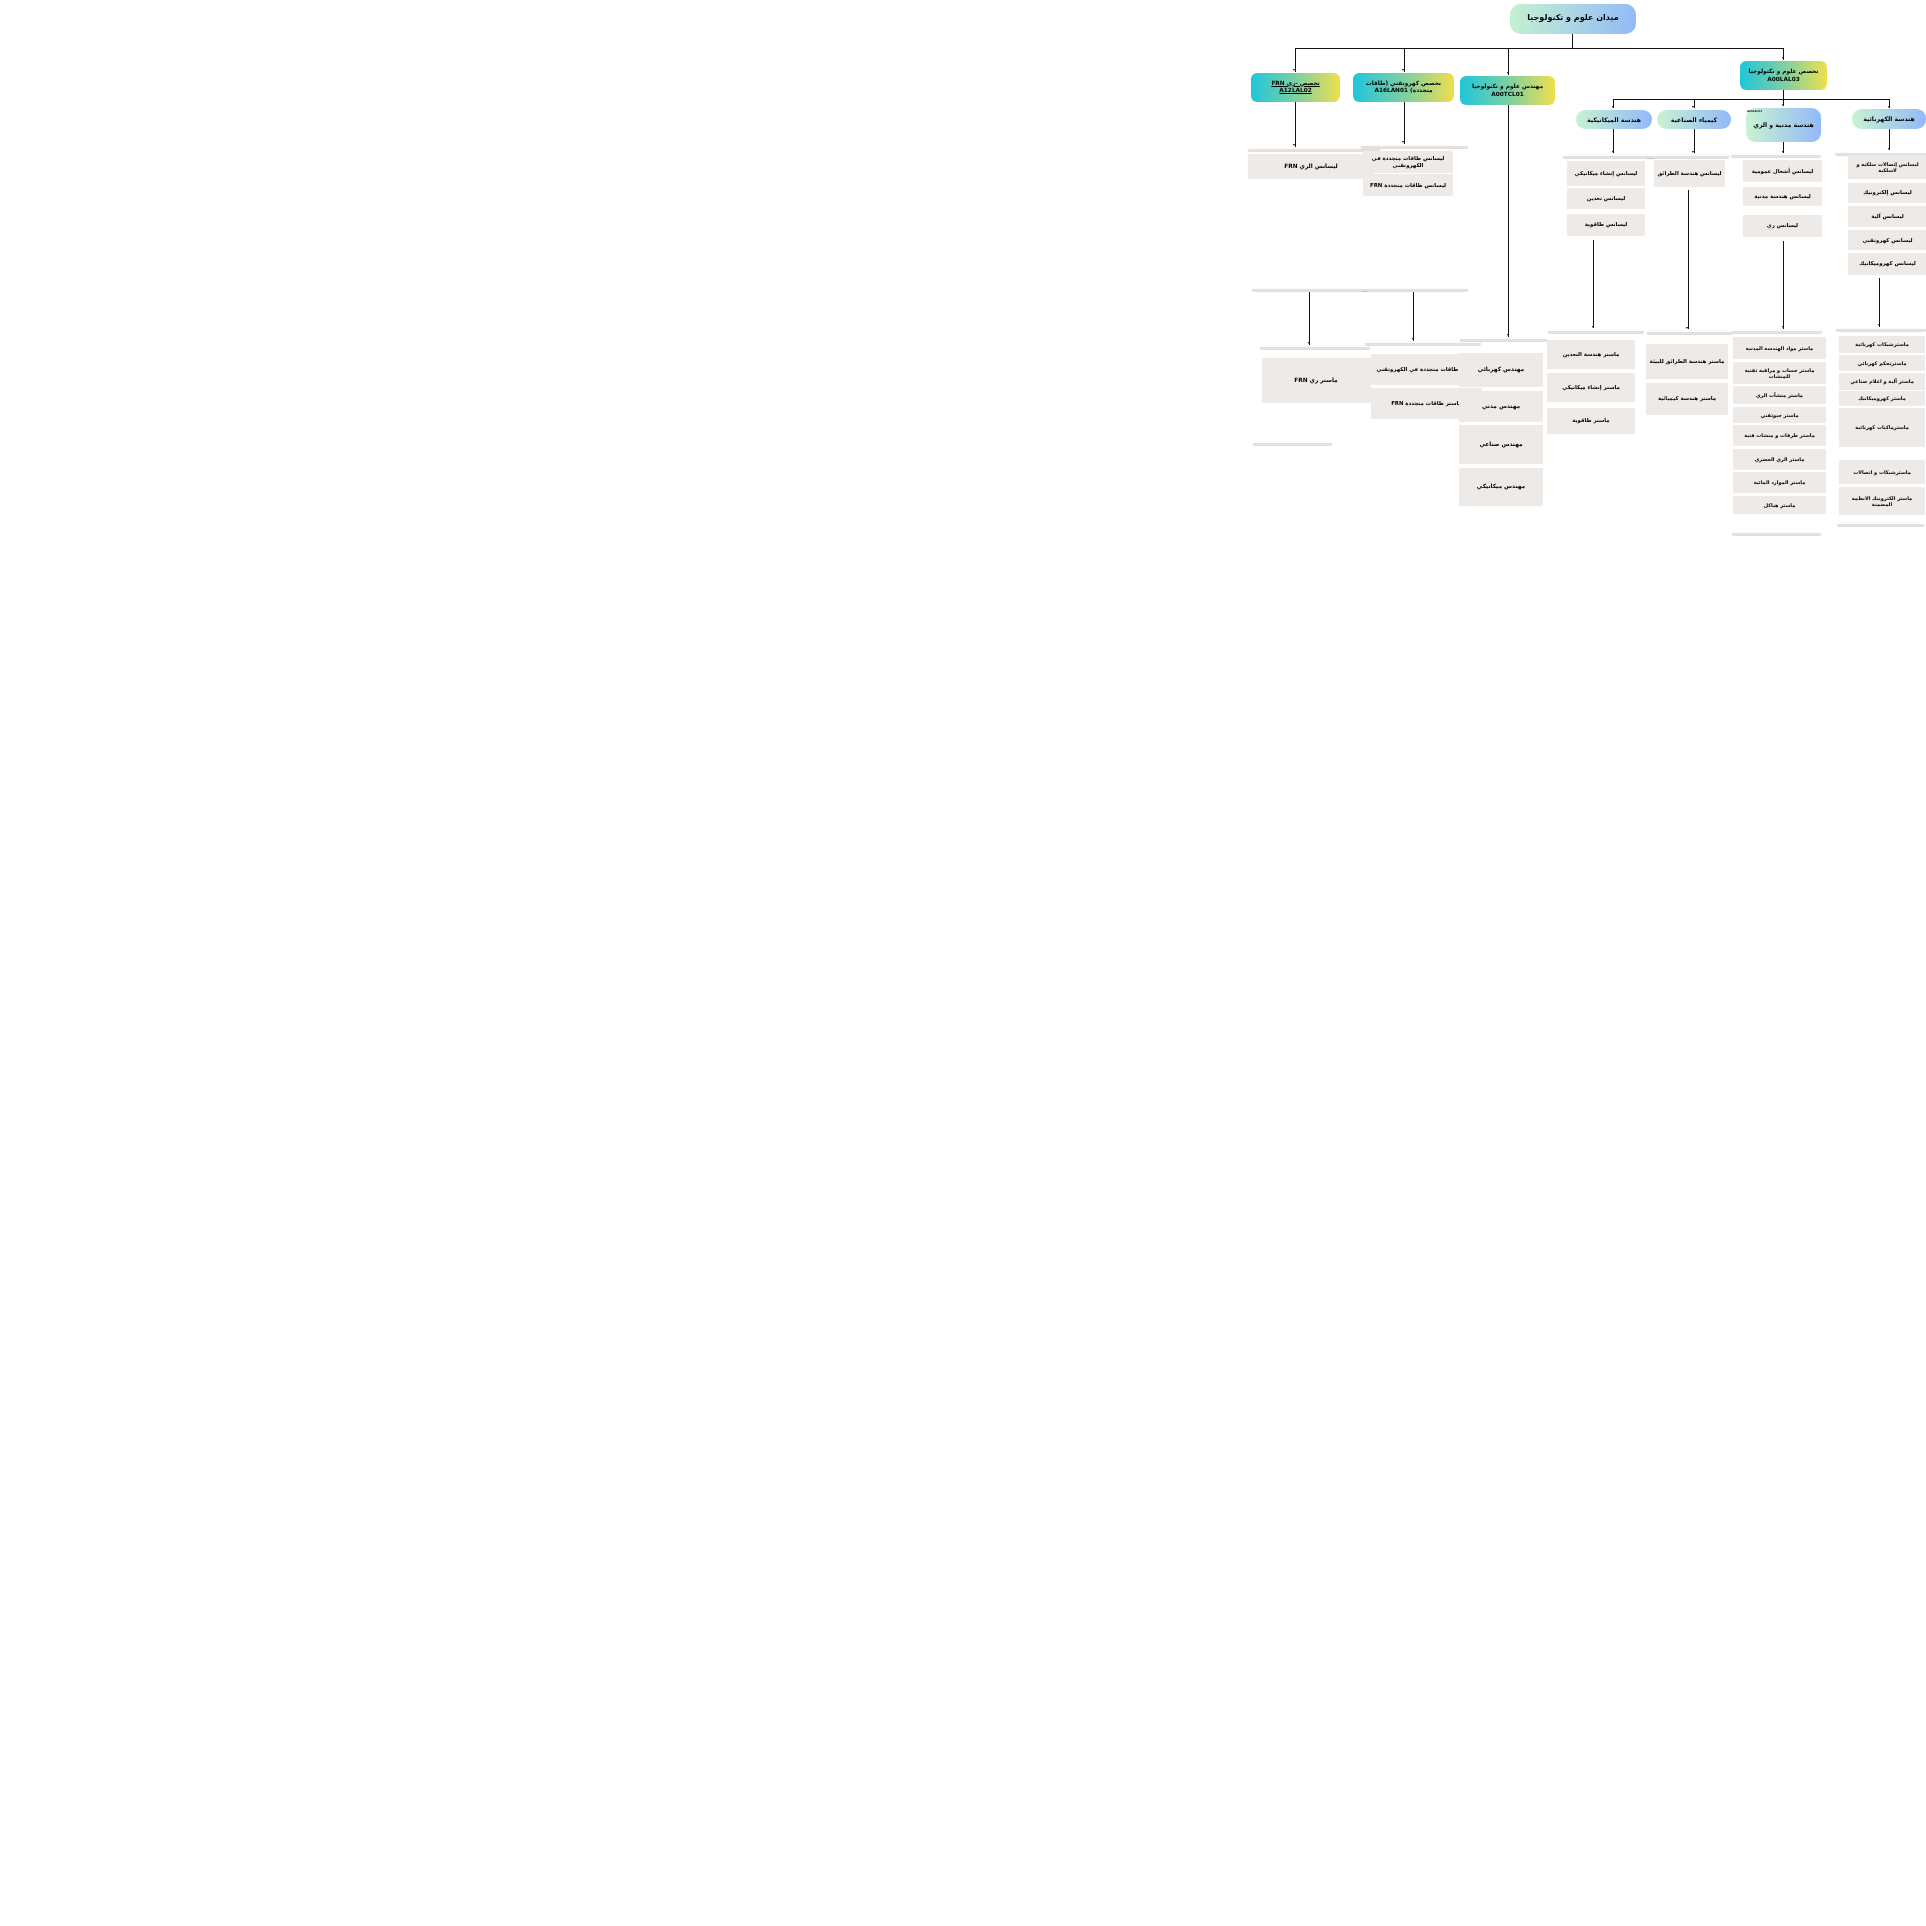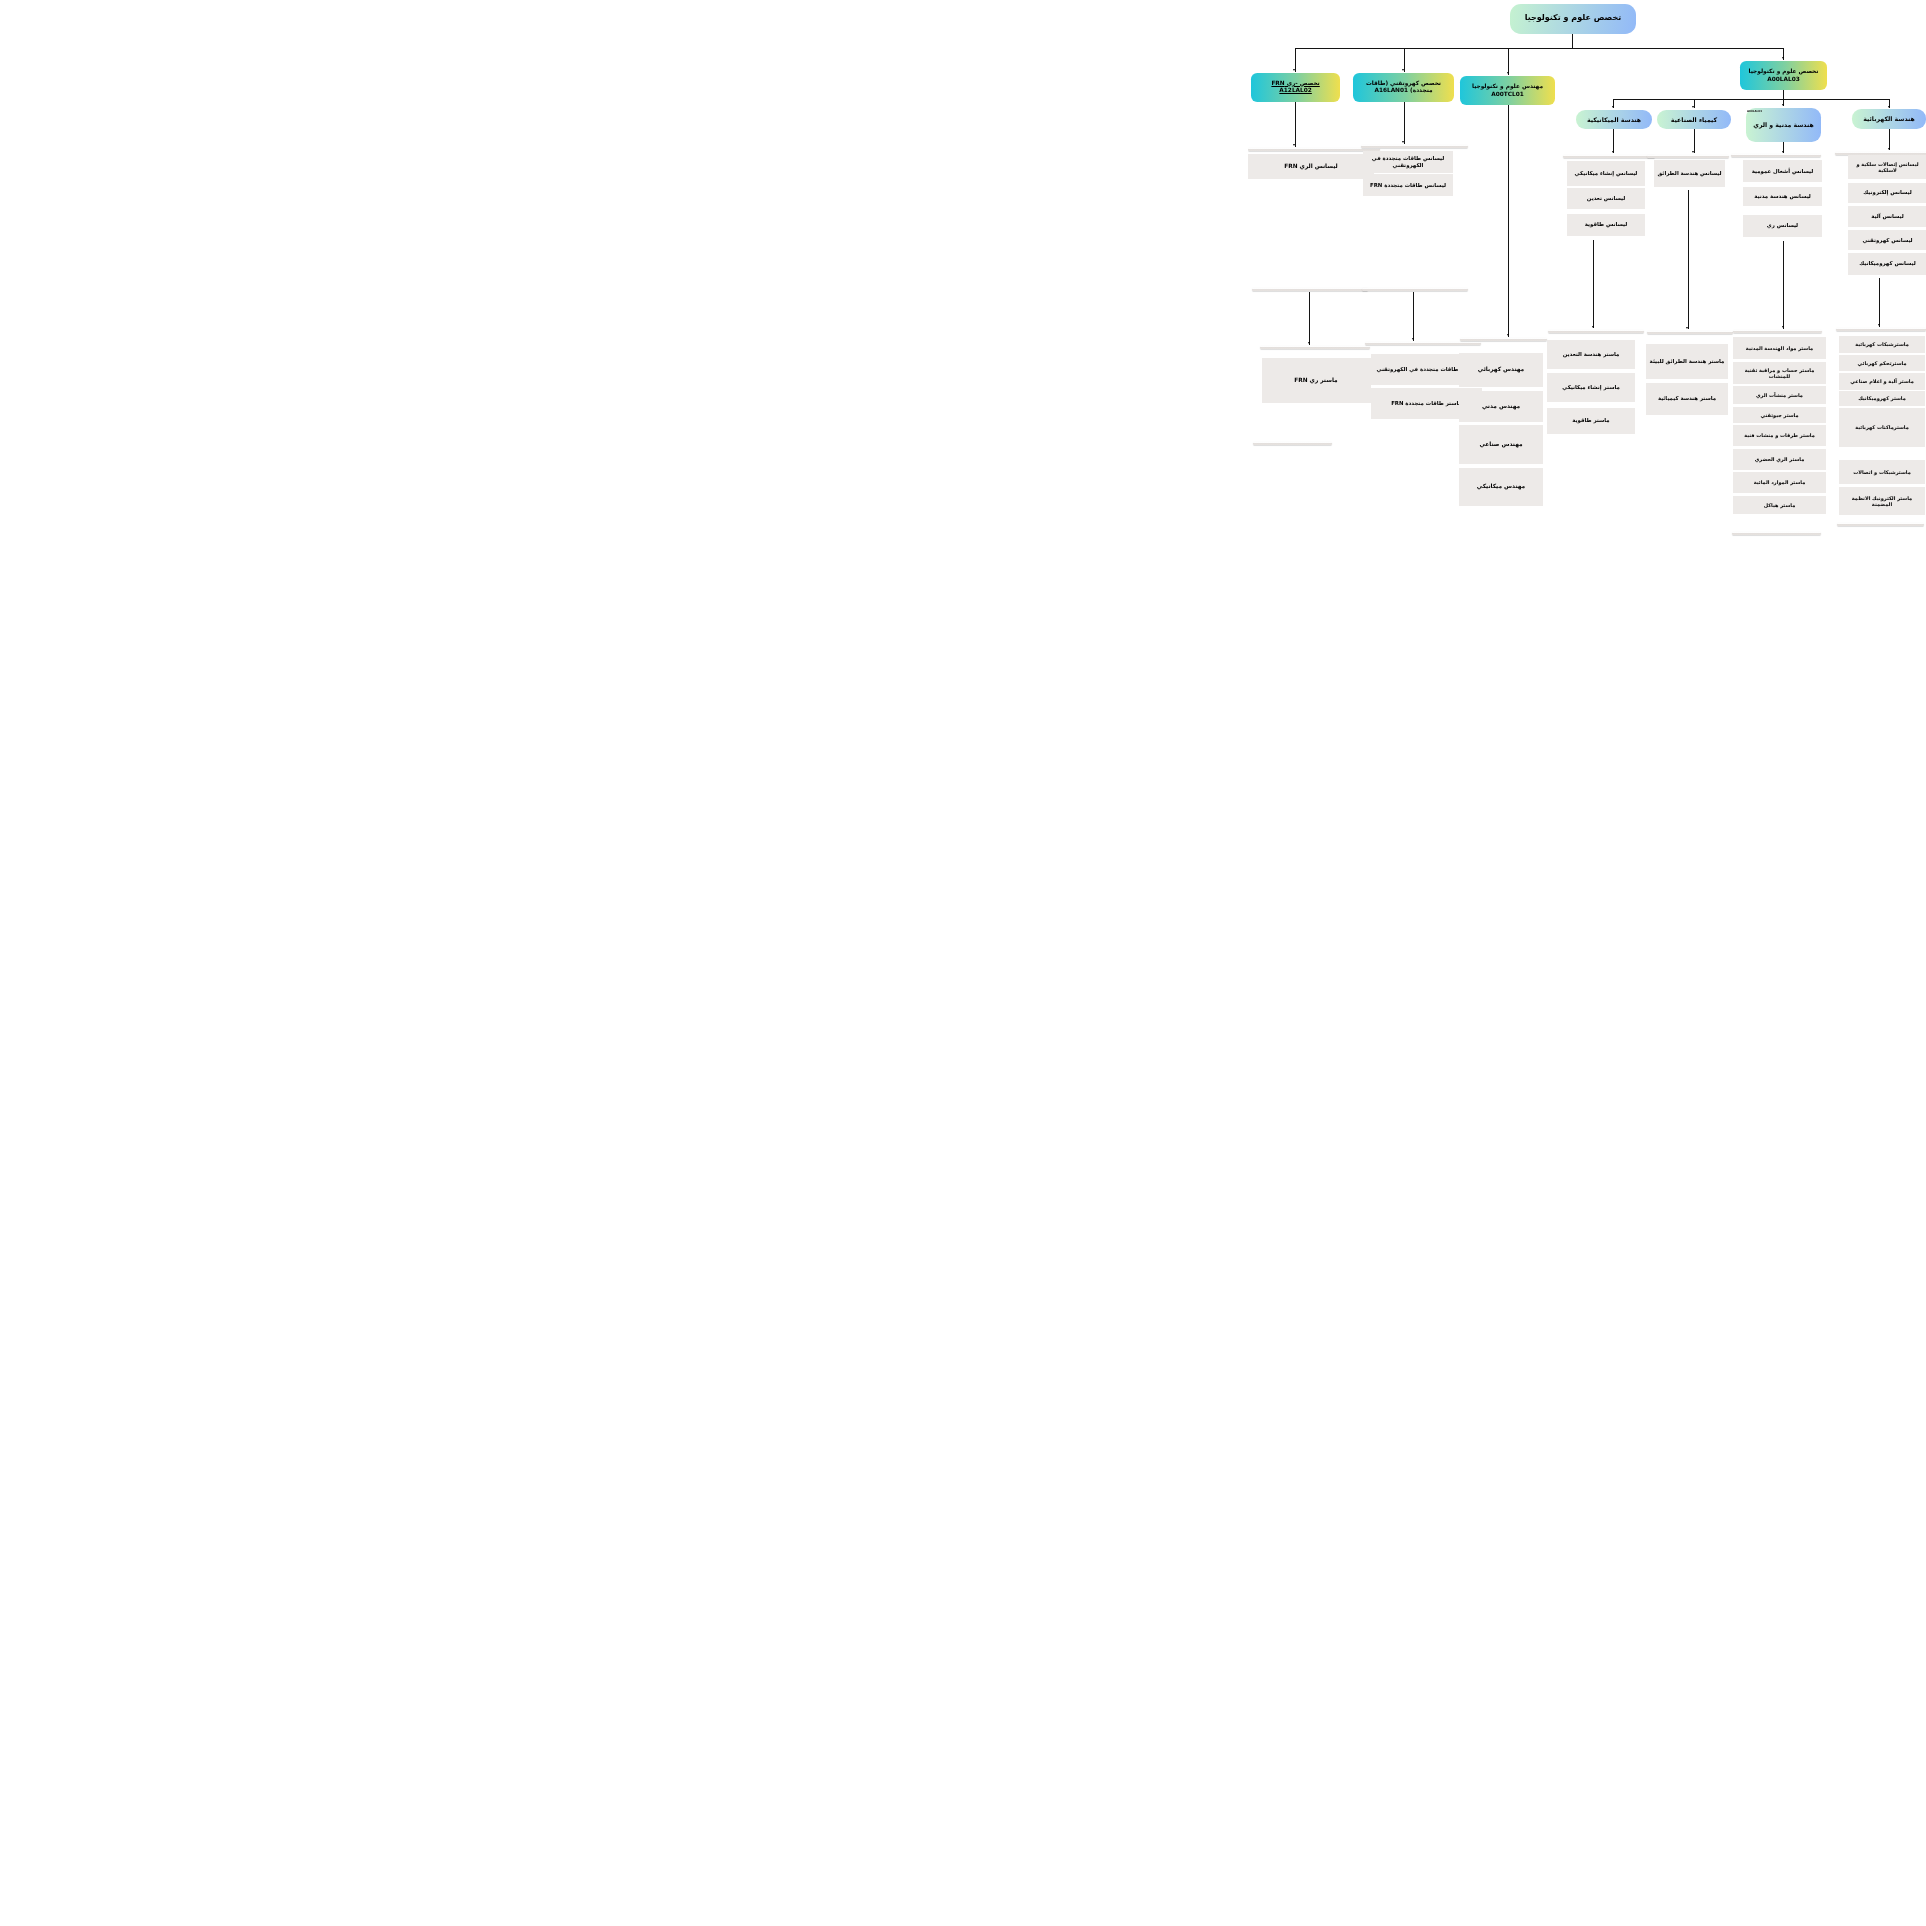--- a/index.html
+++ b/index.html
@@ -21,21 +21,21 @@
   .hline{position:absolute;height:0.6px;background:#141414;}
   .ah{position:absolute;width:0;height:0;border-left:1.7px solid transparent;
       border-right:1.7px solid transparent;border-top:2.7px solid #000;}
   .tag{position:absolute;font-size:2.7px;font-weight:bold;color:#222;direction:ltr;}
 </style>
 </head>
 <body>
 
 <div id="canvas">
 
-  <div class="node rootn" style="left:262px;top:3.5px;width:126px;height:30px;">تخصص علوم و تكنولوجيا</div>
+  <div class="node rootn" style="left:262px;top:3.5px;width:126px;height:30px;">ميدان علوم و تكنولوجيا</div>
 
   <div class="node grad2 underl" style="left:3.1px;top:73px;width:89px;height:28.5px;">تخصص -ري FRN A12LAL02</div>
 
   <div class="node grad2" style="left:105px;top:73px;width:101px;height:28.5px;">تخصص كهروتقني (طاقات متجددة) A16LAN01</div>
 
   <div class="node grad2" style="left:212px;top:76px;width:95px;height:29px;">مهندس علوم و تكنولوجيا A00TCL01</div>
 
   <div class="node grad2" style="left:492px;top:61px;width:87px;height:29px;">تخصص علوم و تكنولوجيا A00LAL03</div>
 
   <div class="node grad3" style="left:328px;top:110px;width:76px;height:19px;">هندسة الميكانيكية</div>

